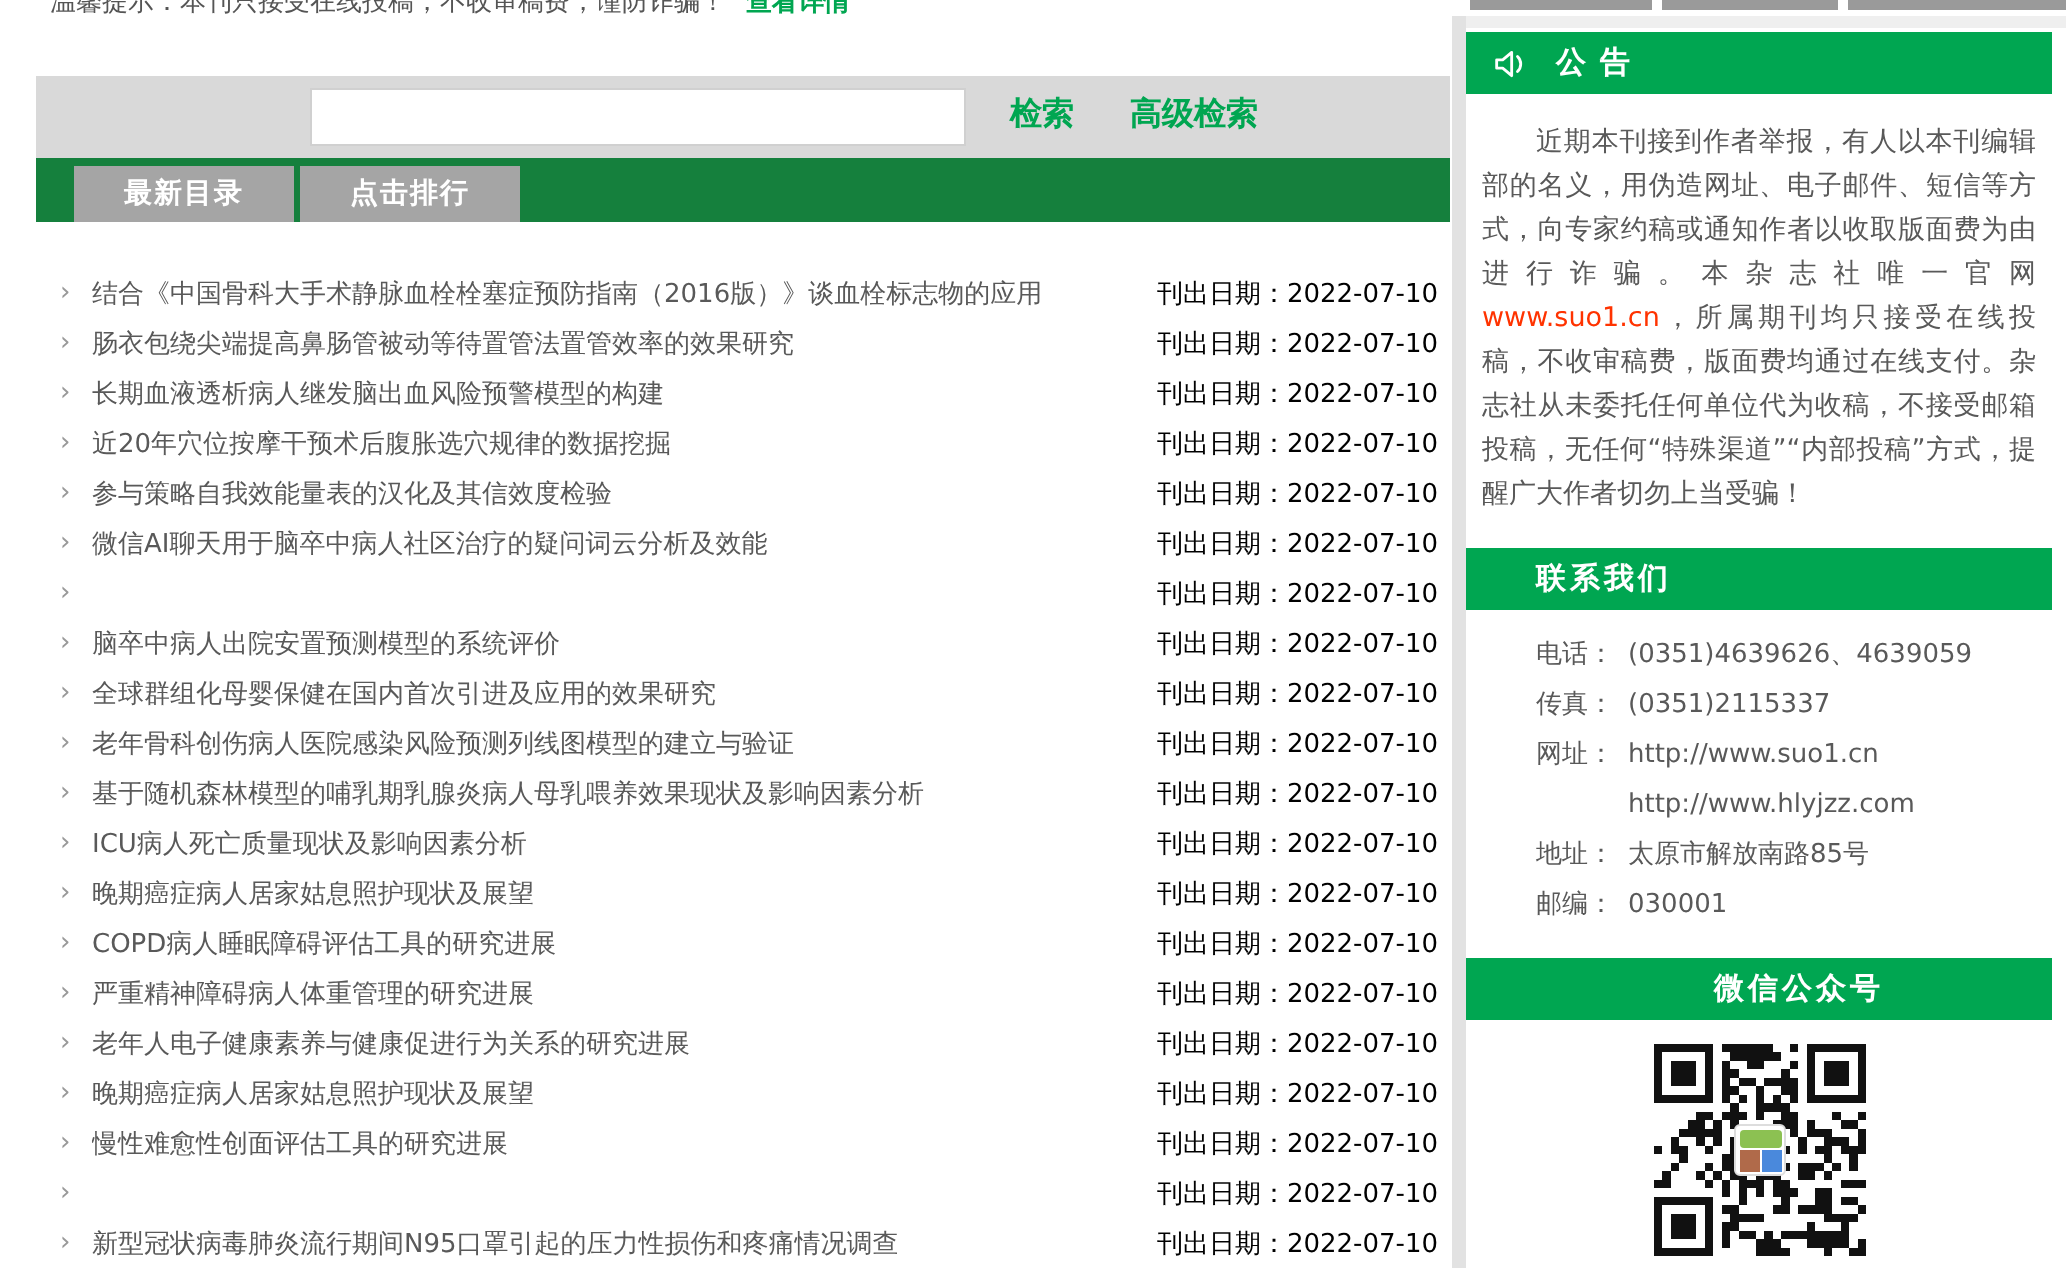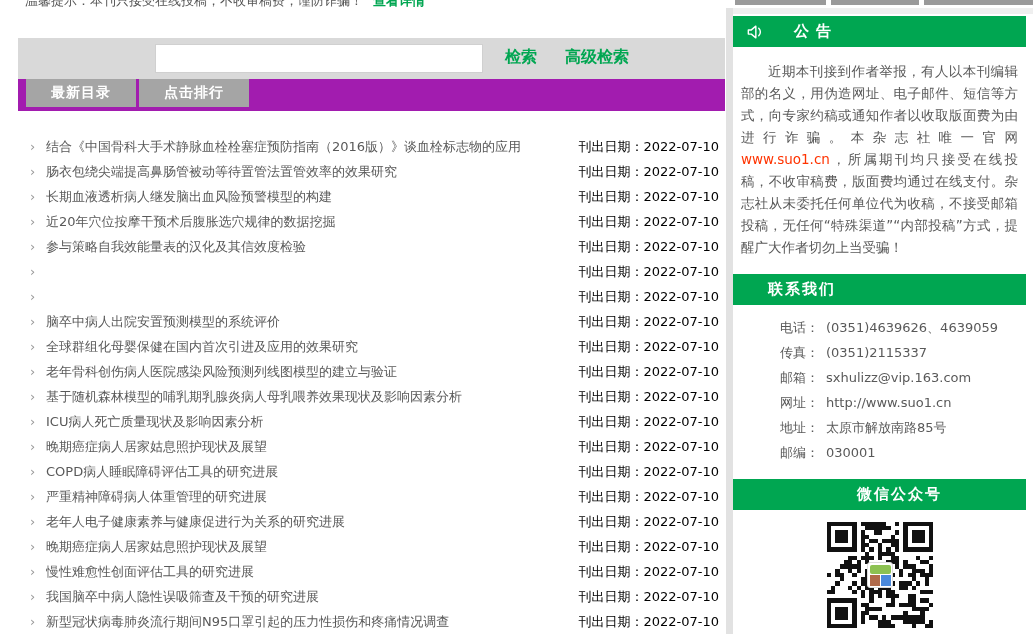--- a/index.html
+++ b/index.html
@@ -15,21 +15,21 @@
   .main { position:absolute; left:18px; top:38px; width:707px; height:584px; background:#fff; }
   .search-band { position:relative; height:41px; background:#d9d9d9; }
   .search-input { position:absolute; left:137px; top:6px; width:328px; height:29px;
                   border:1px solid #d0d0d0; background:#fff; outline:none; padding:0 8px; font-size:13px; }
   .search-btn { position:absolute; top:9px; color:#00a651; font-weight:bold; font-size:16px;
                 text-decoration:none; cursor:pointer; background:none; border:none;
                 font-family:"DejaVu Sans", sans-serif; }
   .btn-search { left:487px; }
   .btn-adv { left:547px;text-align:right; }
 
-  .tab-band { height:32px; background:#a21caf; display:flex; padding:0 0 0 8px; }
+  .tab-band { height:32px; background:#15803d; display:flex; padding:0 0 0 19px;align-items:flex-end; }
   .tab { width:110px; height:28px; background:#a5a5a5; color:#fff; font-weight:bold; font-size:14px;
          display:flex; align-items:center; justify-content:center; margin-right:3px; cursor:pointer;
          letter-spacing:1px; }
 
   .list { padding:23px 4px 0 12px; }
   .row { height:25px; display:flex; align-items:center; font-size:13px; white-space:nowrap; }
   .arr { color:#999; font-size:13px; width:16px; flex:0 0 16px; }
   .title { color:#595959; text-decoration:none; overflow:hidden; text-overflow:ellipsis; cursor:pointer; }
   .date { margin-left:auto; color:#000000; padding-right:2px; }
 
@@ -37,34 +37,34 @@
   .divider { position:absolute; left:726px; top:8px; width:7px; height:626px; background:#e2e2e2; }
 
   
   .sidebar { position:absolute; left:733px; top:0; width:300px; }
   .remnants { height:5px; display:flex; margin:0 0 3px 2px; }
   .remnant { background:#9a9a9a; height:5px; margin-right:5px; }
   .r1{width:92px;} .r2{width:88px;} .r3{width:110px; margin-right:0;}
   .strip { height:6px; background:#efefef; margin-bottom:2px; }
 
   .g-header { width:293px; height:31px; background:#00a651; color:#fff; font-weight:bold;
-              font-size:15px; display:flex; align-items:center;gap:16px; }
+              font-size:15px; display:flex; align-items:center; }
   .g-header .sp-icon { margin:0 13px 0 12px; display:flex; }
   .g-header.announce-h span.htxt { letter-spacing:7px; }
   .g-header.contact-h { padding-left:35px; letter-spacing:2px; }
   .g-header.wechat-h { justify-content:center; letter-spacing:2px;padding-left:40px; }
 
   .announce-box { width:293px; padding:13px 8px 16px; background:#fff; }
   .announce-title { color:#ff0000; font-weight:bold; font-size:15px; text-align:center; margin-bottom:9px; }
   .announce-body { font-size:13.5px; color:#595959; line-height:22px; text-indent:2em;
                    text-align:justify; }
   .announce-body .redlink { color:#ff3300; cursor:pointer; }
 
   .contact-box { width:293px; padding:10px 0 14px 35px; font-size:13px; color:#595959; }
-  .c-row { display:flex; line-height:25px;margin-left:12px; }
+  .c-row { display:flex; line-height:25px; }
   .c-label { flex:0 0 46px; }
 
   .qr-wrap { width:293px; display:flex; justify-content:center; margin-top:12px; }
   .qr { position:relative; width:106px; height:110px; }
   .qr svg { display:block; }
   .qr-logo { position:absolute; left:40px; top:40px; width:26px; height:26px; background:#fff;
              border:1px solid #ddd; border-radius:3px; overflow:hidden; }
   .qr-logo i { position:absolute; display:block; }
   .ql1 { left:2px; top:2px; width:21px; height:9px; background:#8cc152; border-radius:2px; }
   .ql2 { left:2px; top:12px; width:10px; height:11px; background:#b06a4a; }
@@ -118,20 +118,21 @@
       </div>
 
       <div class="row">
         <span class="arr">›</span>
         <a class="title">参与策略自我效能量表的汉化及其信效度检验</a>
         <span class="date"><span>刊出日期：</span><span>2022-07-10</span></span>
       </div>
 
       <div class="row">
         <span class="arr">›</span>
+        <a class="title">微信AI聊天用于脑卒中病人社区治疗的疑问词云分析及效能</a>
         <span class="date"><span>刊出日期：</span><span>2022-07-10</span></span>
       </div>
 
       <div class="row">
         <span class="arr">›</span>
         <span class="date"><span>刊出日期：</span><span>2022-07-10</span></span>
       </div>
 
       <div class="row">
         <span class="arr">›</span>
@@ -194,21 +195,20 @@
       </div>
 
       <div class="row">
         <span class="arr">›</span>
         <a class="title">慢性难愈性创面评估工具的研究进展</a>
         <span class="date"><span>刊出日期：</span><span>2022-07-10</span></span>
       </div>
 
       <div class="row">
         <span class="arr">›</span>
-        <a class="title">我国脑卒中病人隐性误吸筛查及干预的研究进展</a>
         <span class="date"><span>刊出日期：</span><span>2022-07-10</span></span>
       </div>
 
       <div class="row">
         <span class="arr">›</span>
         <a class="title">新型冠状病毒肺炎流行期间N95口罩引起的压力性损伤和疼痛情况调查</a>
         <span class="date"><span>刊出日期：</span><span>2022-07-10</span></span>
       </div>
     </div>
 </div>
@@ -246,32 +246,29 @@
       <div class="c-row">
         <span class="c-label">电话：</span>
         <span class="c-value">(0351)4639626、4639059</span>
       </div>
 
       <div class="c-row">
         <span class="c-label">传真：</span>
         <span class="c-value">(0351)2115337</span>
       </div>
 
-      <div class="c-row">
-        <span class="c-label">邮箱：</span>
-        <span class="c-value">sxhulizz@vip.163.com</span>
-      </div>
 
       <div class="c-row">
         <span class="c-label">网址：</span>
         <span class="c-value">http://www.suo1.cn</span>
       </div>
 
       <div class="c-row">
         <span class="c-label"></span>
+        <span class="c-value">http://www.hlyjzz.com</span>
       </div>
 
       <div class="c-row">
         <span class="c-label">地址：</span>
         <span class="c-value">太原市解放南路85号</span>
       </div>
 
       <div class="c-row">
         <span class="c-label">邮编：</span>
         <span class="c-value">030001</span>

